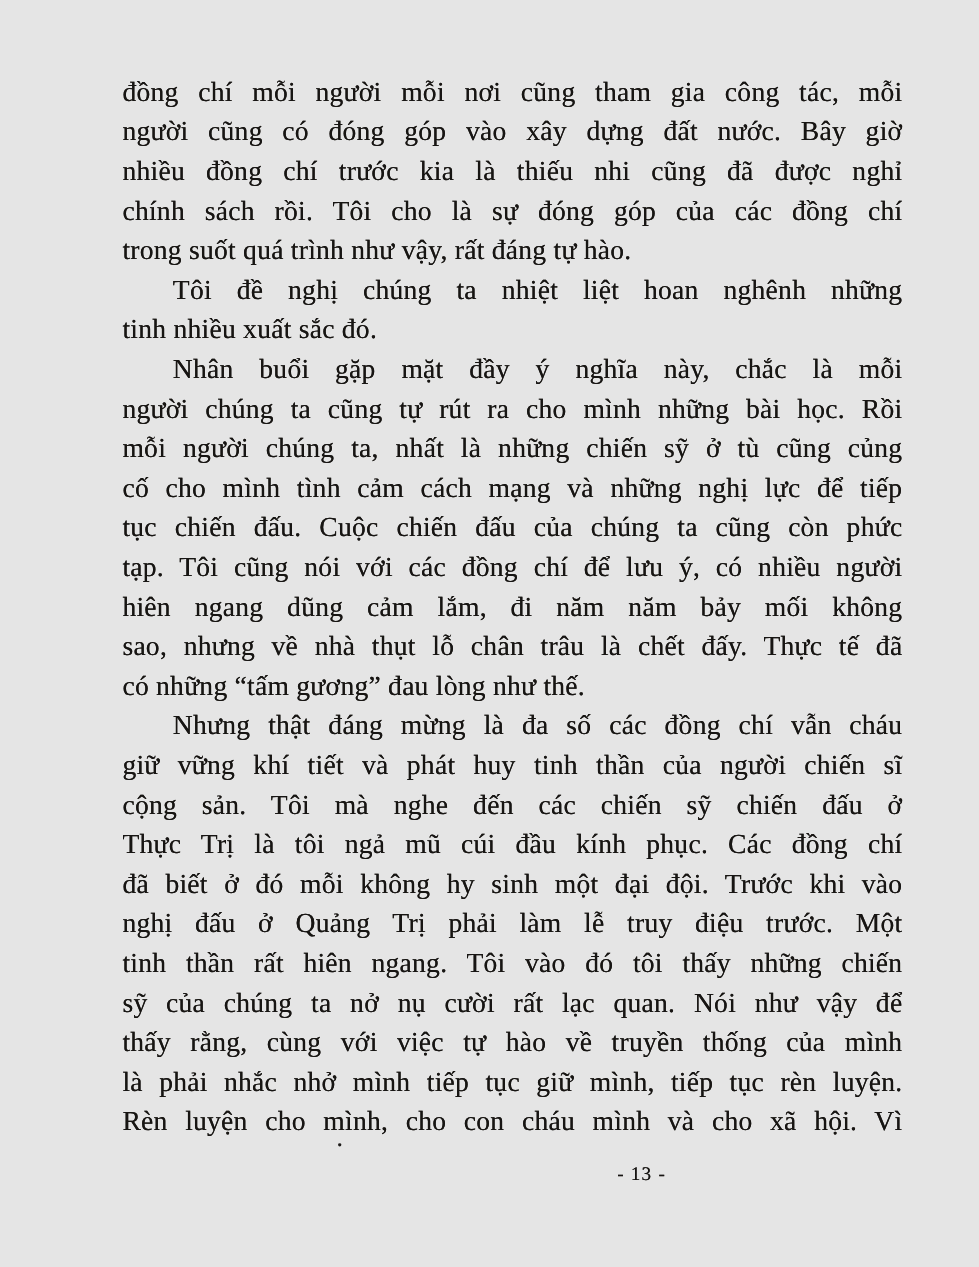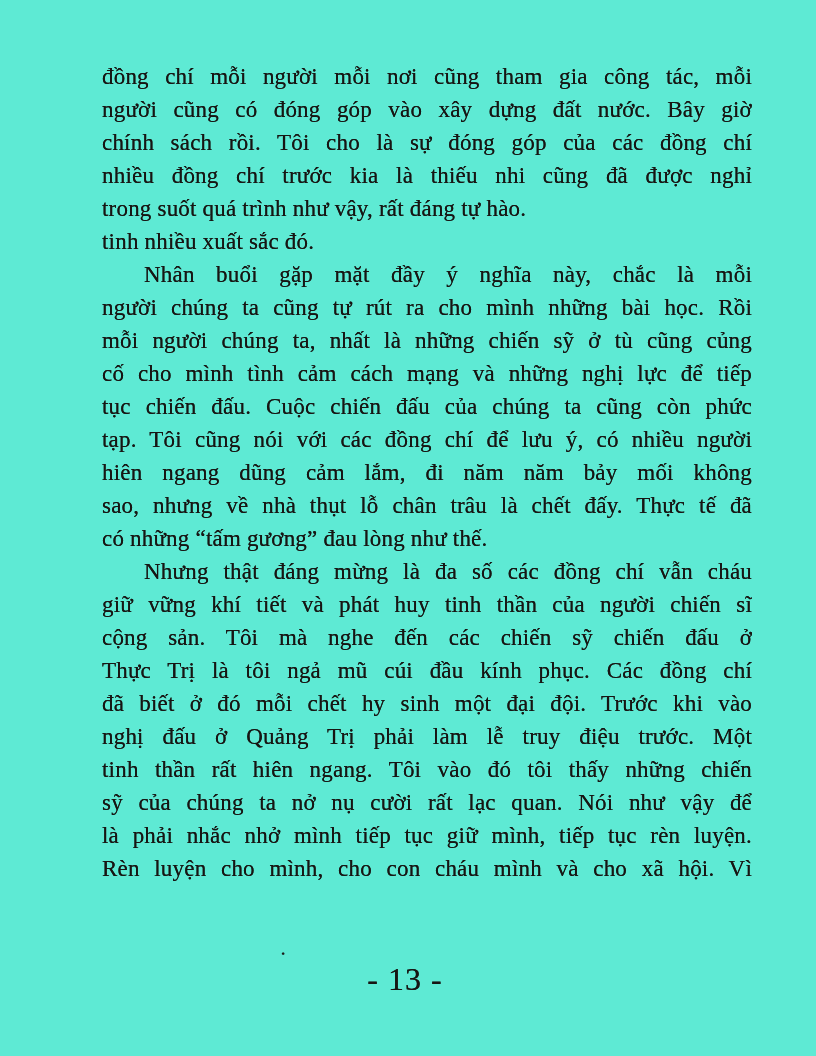--- a/index.html
+++ b/index.html
@@ -8,21 +8,21 @@
     height: 1056px;
     position: relative;
     background: #fdfdfc;
     font-family: "Liberation Serif", "DejaVu Serif", serif;
     color: #171513;
     overflow: hidden;
   }
   .page {
     position: absolute;
     inset: 0;
-    background: #5eead4;
+    background: #e5e5e5;
   }
   .text-block {
     position: absolute;
     left: 102px;
     top: 60px;
     width: 650px;
   }
   .paragraph { margin: 0; padding: 0; }
   .line {
     height: 33px;
@@ -51,63 +51,65 @@
     color: #1c1a18;
     text-align: center;
   }
   .page-number {
     position: absolute;
     left: 255px;
     top: 962px;
     width: 300px;
     height: 34px;
     line-height: 34px;
-    font-size: 32px;
+    font-size: 16px;
     letter-spacing: 1px;
-    text-align: center;
+    text-align: right;
     text-shadow: 0 0 0.45px rgba(20, 16, 12, 0.85);
   }
 </style>
 </head>
 <body>
 
 <div class="page">
 
   <div class="text-block">
 
   <div class="paragraph">
         <div class="line">đồng chí mỗi người mỗi nơi cũng tham gia công tác, mỗi</div>
         <div class="line">người cũng có đóng góp vào xây dựng đất nước. Bây giờ</div>
+        <div class="line">nhiều đồng chí trước kia là thiếu nhi cũng đã được nghỉ</div>
         <div class="line">chính sách rồi. Tôi cho là sự đóng góp của các đồng chí</div>
-        <div class="line">nhiều đồng chí trước kia là thiếu nhi cũng đã được nghỉ</div>
         <div class="line para-end">trong suốt quá trình như vậy, rất đáng tự hào.</div>
       </div>
       <div class="paragraph">
+        <div class="line indent">Tôi đề nghị chúng ta nhiệt liệt hoan nghênh những</div>
         <div class="line para-end">tinh nhiều xuất sắc đó.</div>
       </div>
       <div class="paragraph">
         <div class="line indent">Nhân buổi gặp mặt đầy ý nghĩa này, chắc là mỗi</div>
         <div class="line">người chúng ta cũng tự rút ra cho mình những bài học. Rồi</div>
         <div class="line">mỗi người chúng ta, nhất là những chiến sỹ ở tù cũng củng</div>
         <div class="line">cố cho mình tình cảm cách mạng và những nghị lực để tiếp</div>
         <div class="line">tục chiến đấu. Cuộc chiến đấu của chúng ta cũng còn phức</div>
         <div class="line">tạp. Tôi cũng nói với các đồng chí để lưu ý, có nhiều người</div>
         <div class="line">hiên ngang dũng cảm lắm, đi năm năm bảy mối không</div>
         <div class="line">sao, nhưng về nhà thụt lỗ chân trâu là chết đấy. Thực tế đã</div>
         <div class="line para-end">có những “tấm gương” đau lòng như thế.</div>
       </div>
       <div class="paragraph">
         <div class="line indent">Nhưng thật đáng mừng là đa số các đồng chí vẫn cháu</div>
         <div class="line">giữ vững khí tiết và phát huy tinh thần của người chiến sĩ</div>
         <div class="line">cộng sản. Tôi mà nghe đến các chiến sỹ chiến đấu ở</div>
         <div class="line">Thực Trị là tôi ngả mũ cúi đầu kính phục. Các đồng chí</div>
-        <div class="line">đã biết ở đó mỗi chết hy sinh một đại đội. Trước khi vào</div>
+        <div class="line">đã biết ở đó mỗi không hy sinh một đại đội. Trước khi vào</div>
         <div class="line">nghị đấu ở Quảng Trị phải làm lễ truy điệu trước. Một</div>
         <div class="line">tinh thần rất hiên ngang. Tôi vào đó tôi thấy những chiến</div>
         <div class="line">sỹ của chúng ta nở nụ cười rất lạc quan. Nói như vậy để</div>
+        <div class="line">thấy rằng, cùng với việc tự hào về truyền thống của mình</div>
         <div class="line">là phải nhắc nhở mình tiếp tục giữ mình, tiếp tục rèn luyện.</div>
         <div class="line">Rèn luyện cho mình, cho con cháu mình và cho xã hội. Vì</div>
       </div>
     </div>
 
   <div class="ink-speck">.</div>
 
   <div class="page-number">- 13 -</div>
 
 </div>

